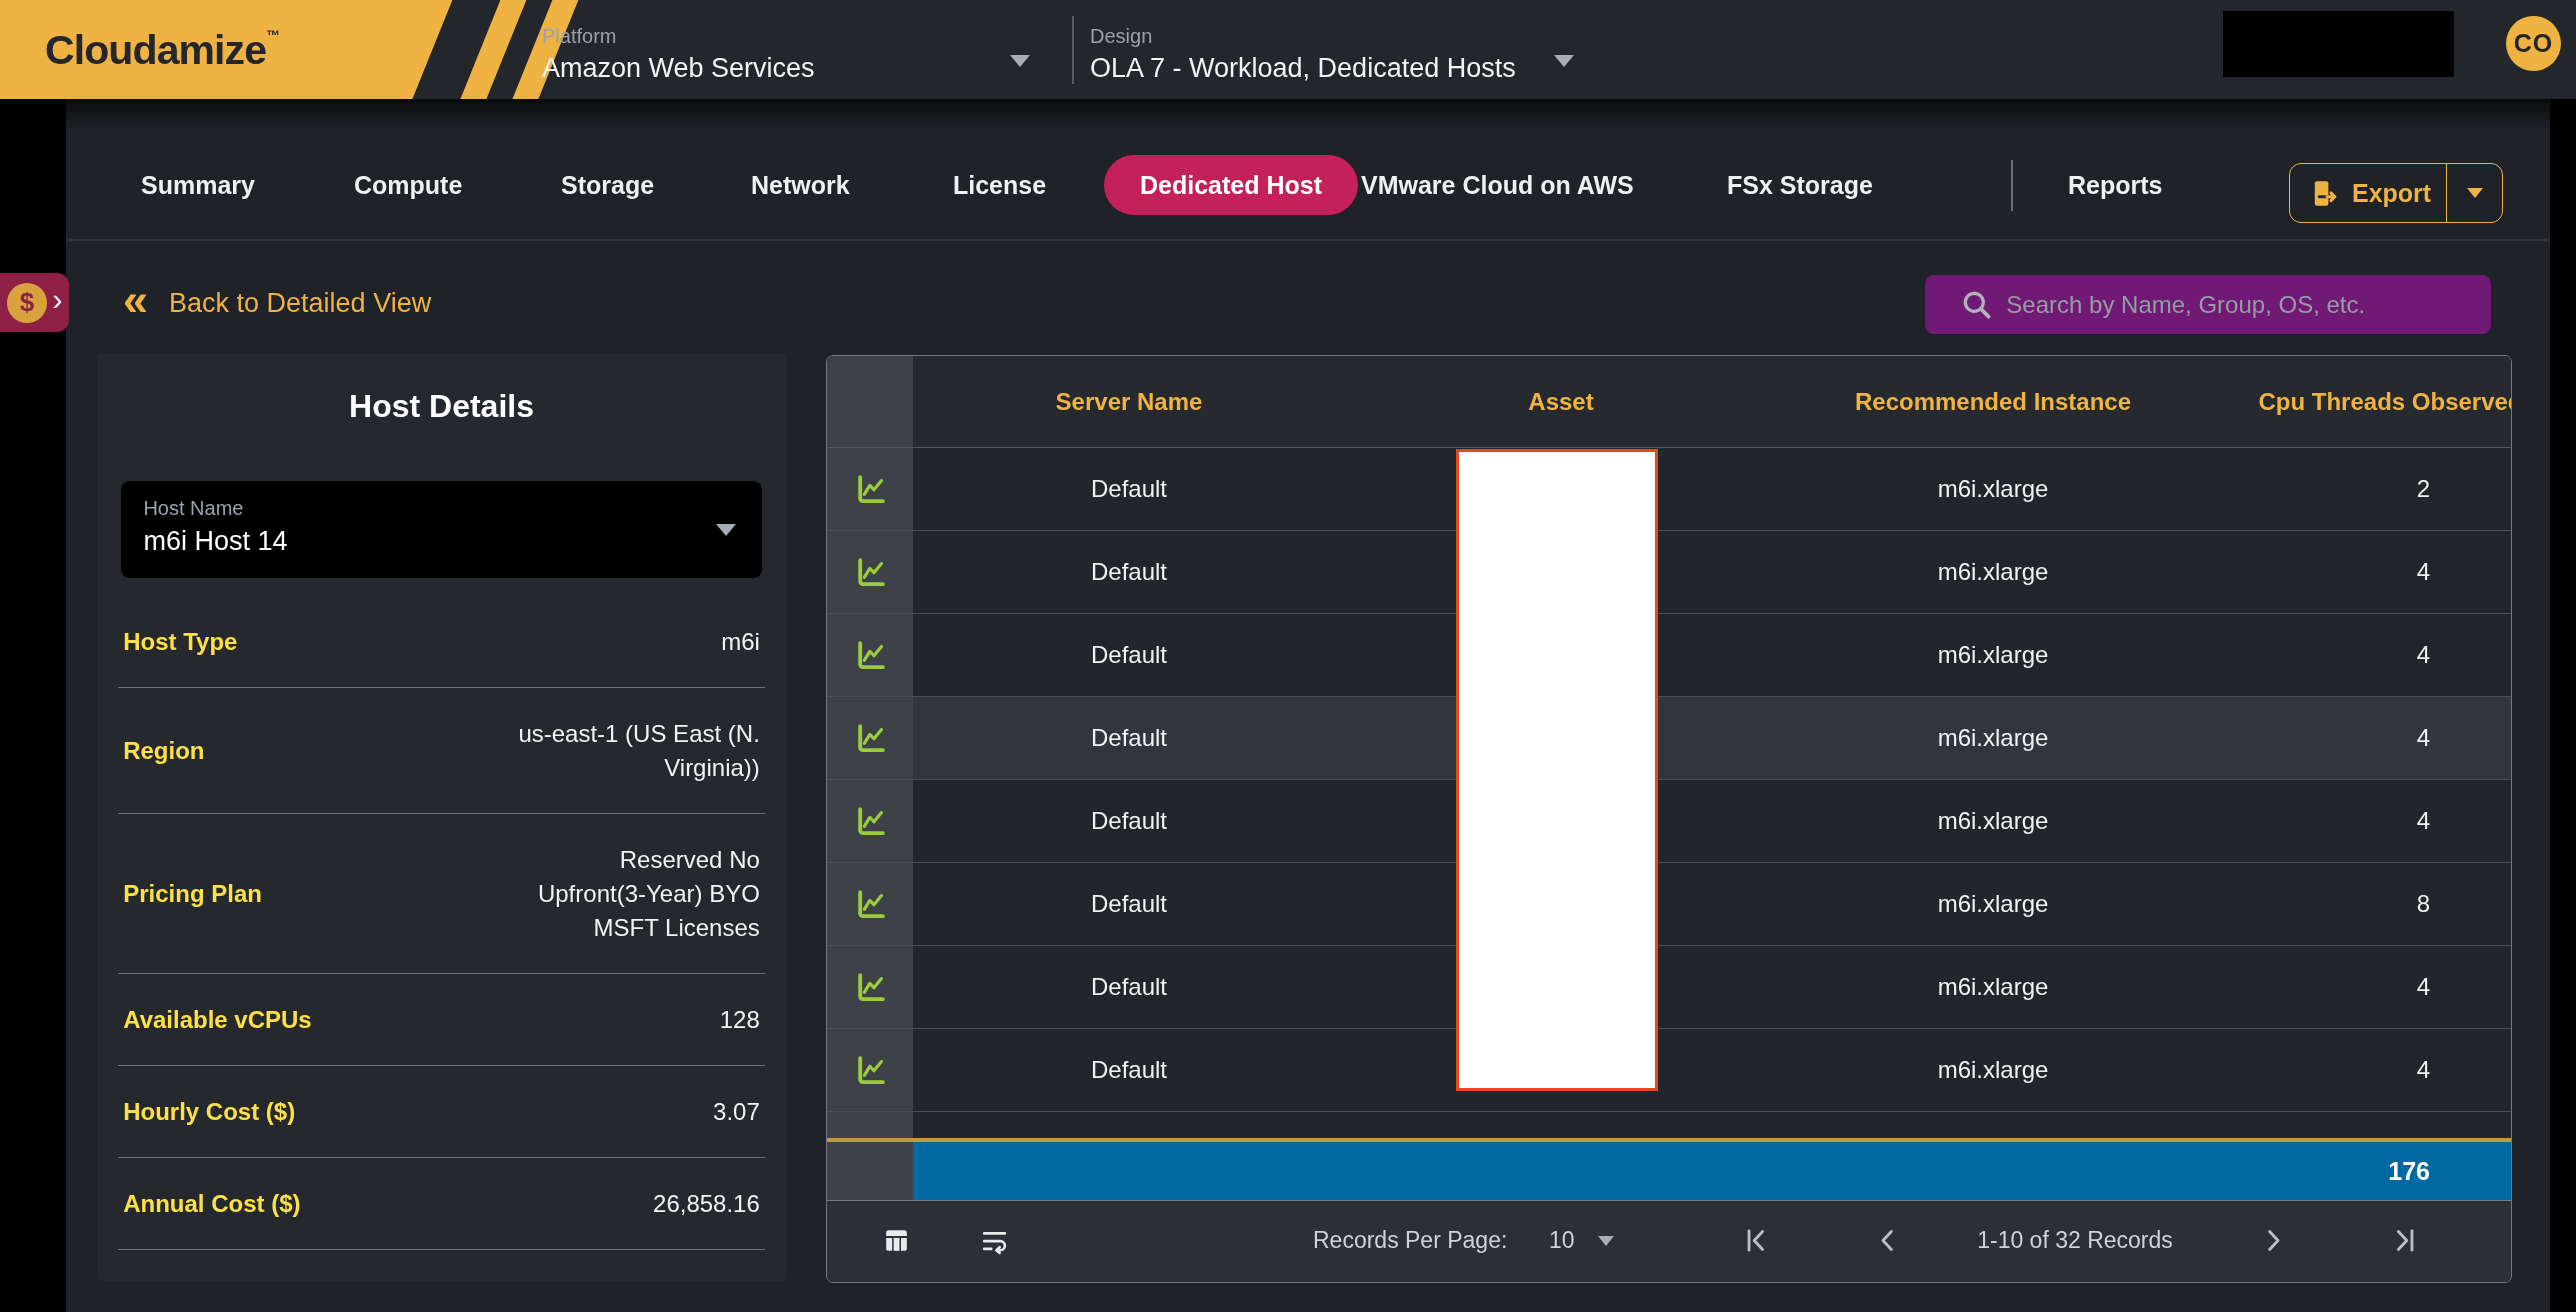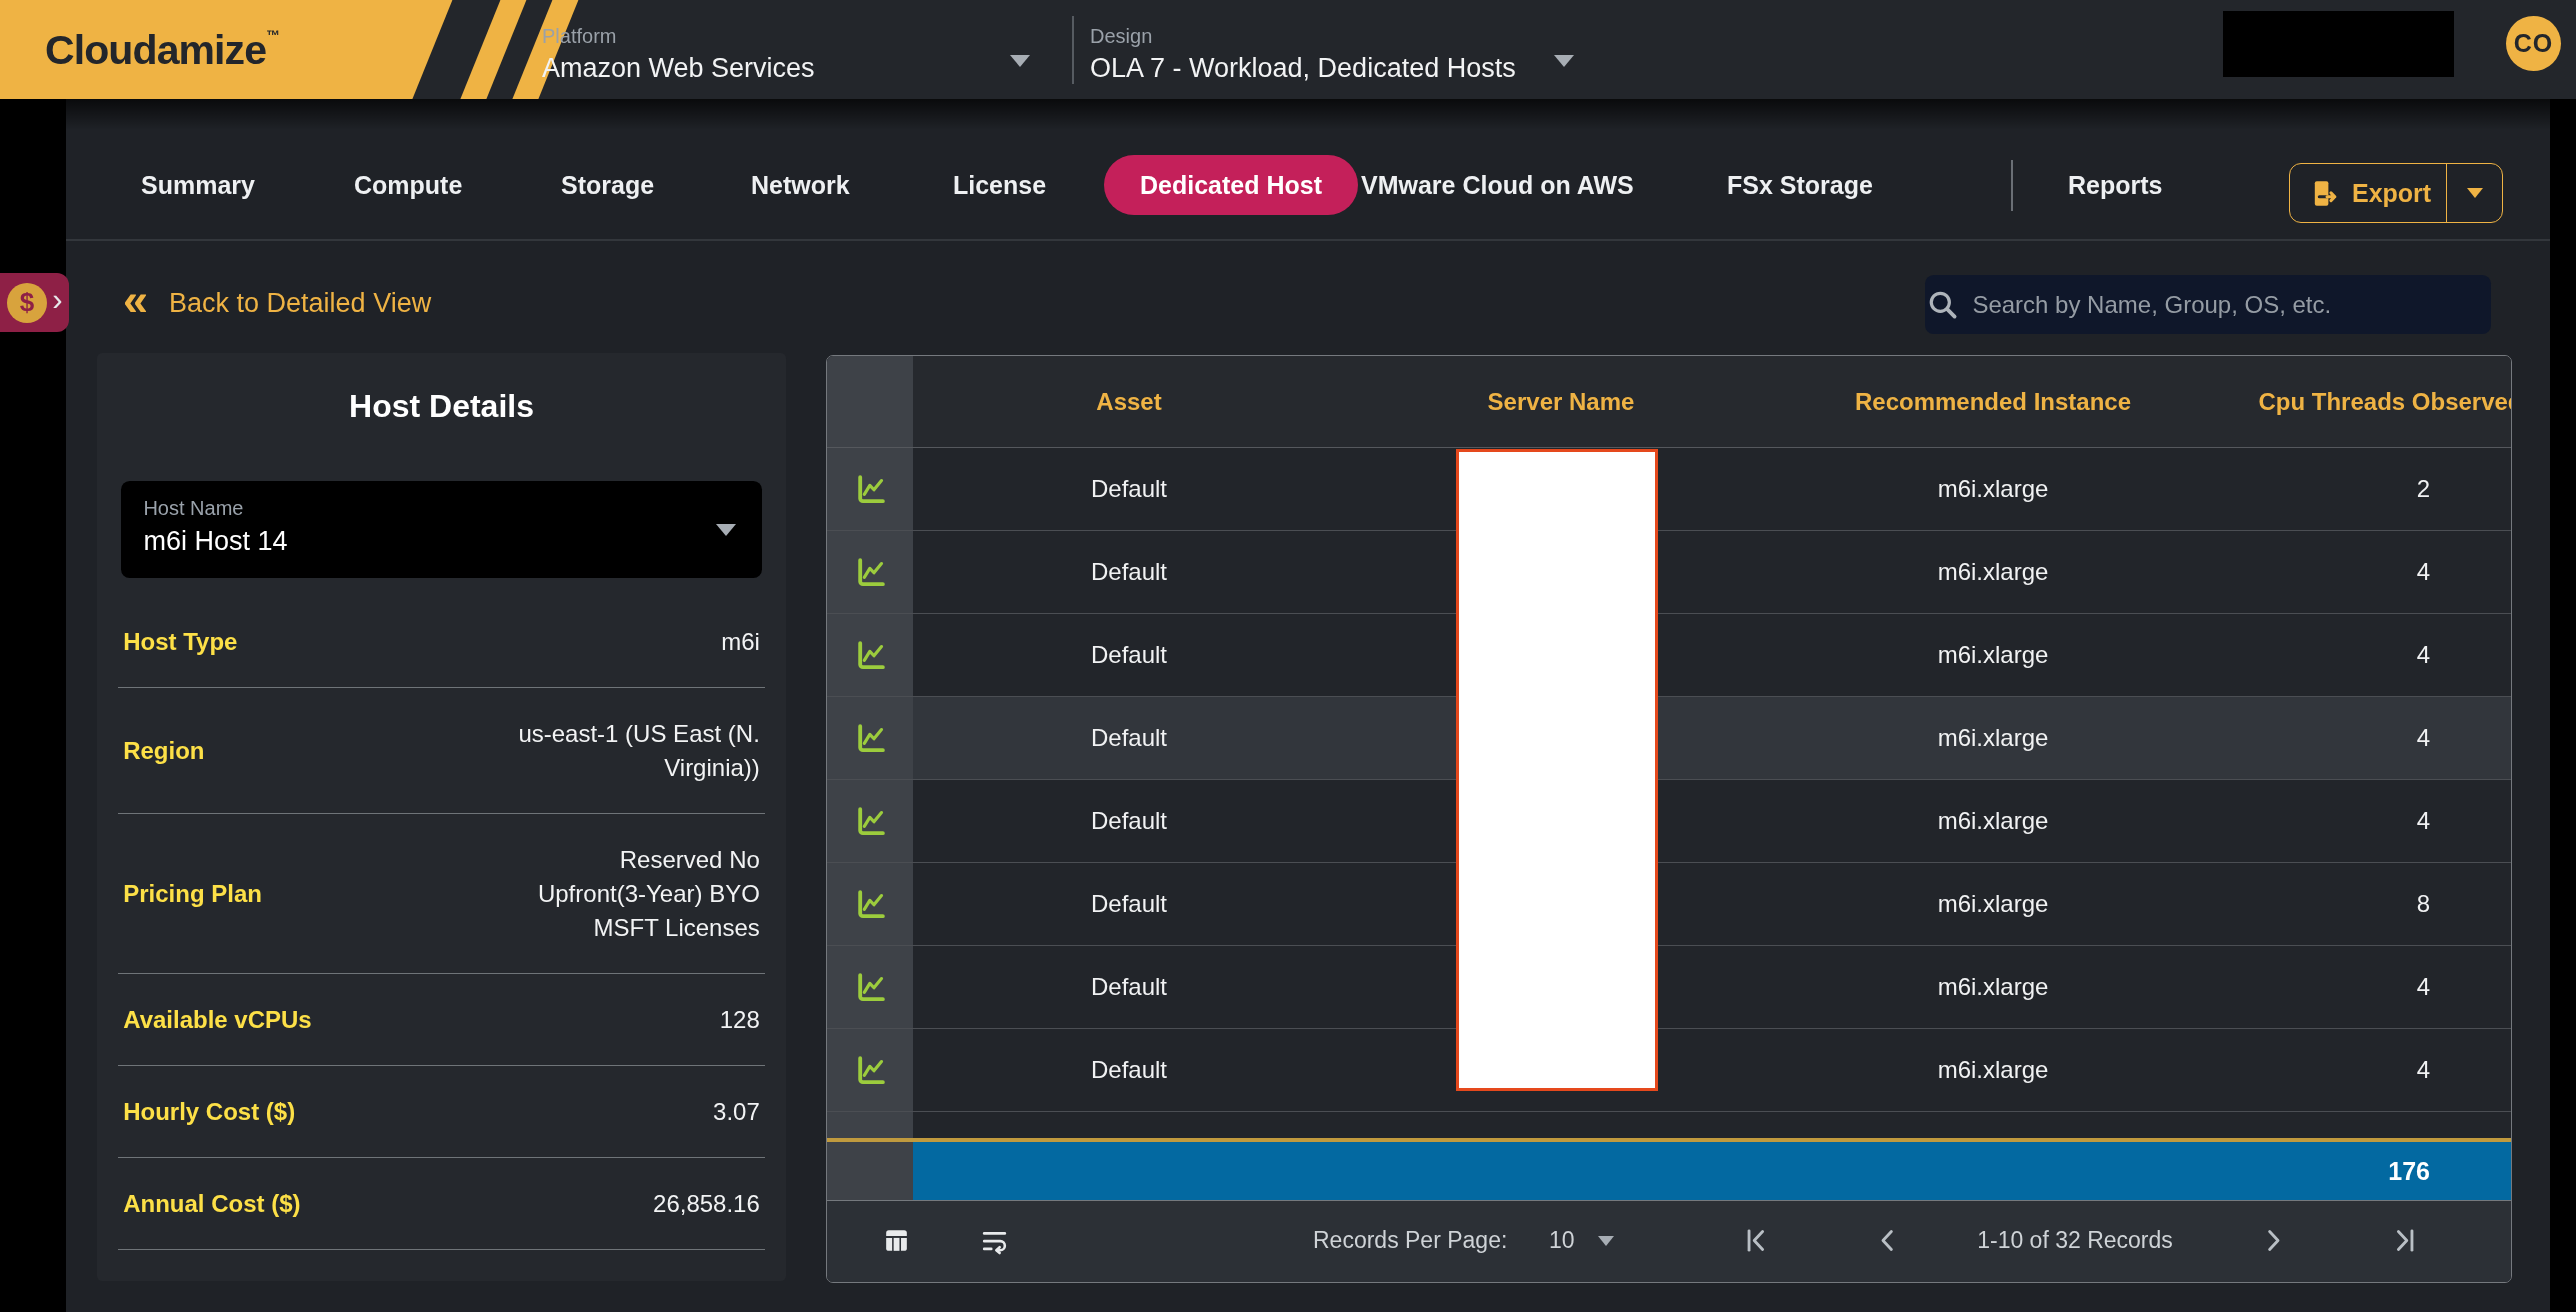--- a/index.html
+++ b/index.html
@@ -49,22 +49,22 @@
   
   .money-tab{position:absolute;left:0;top:273px;width:69px;height:59px;background:#8e2046;
              border-radius:0 12px 12px 0;display:flex;align-items:center;}
   .money-circle{width:40px;height:40px;border-radius:50%;background:#d8a33d;margin-left:7px;
                 display:flex;align-items:center;justify-content:center;
                 color:#8e2046;font-weight:700;font-size:26px;}
   .money-chev{color:#e7e9eb;font-size:31px;margin-left:5.2px;margin-top:-5.2px;}
   .back{position:absolute;left:123px;top:281px;display:flex;align-items:center;gap:21px;color:#efb344;}
   .back-chev{font-size:45px;font-weight:700;line-height:52px;margin-top:-7px;}
   .back-label{font-size:27px;font-weight:500;text-align:center;}
-  .search{position:absolute;left:1925px;top:275px;width:566px;height:59px;background:#0f172a;
-          border-radius:8.6px;display:flex;align-items:center;padding-left:0;box-sizing:border-box;}
+  .search{position:absolute;left:1925px;top:275px;width:566px;height:59px;background:#701a75;
+          border-radius:8.6px;display:flex;align-items:center;padding-left:34px;box-sizing:border-box;}
   .search input{background:transparent;border:none;outline:none;color:#e8eaec;font-size:24px;
                 font-family:inherit;width:483px;margin-left:10.4px;}
   .search input::placeholder{color:#959ca4;}
 
   
   .host-panel{position:absolute;left:97px;top:353px;width:689px;height:928px;background:#25282d;border-radius:5.2px;}
   .hp-title{position:absolute;left:0;right:0;top:35px;text-align:center;font-size:32px;font-weight:700;color:#fff;}
   .hp-select{position:absolute;left:24px;right:24px;top:128px;height:97px;background:#000000;
              border-radius:8.6px;padding:15.5px 22.4px;box-sizing:border-box;cursor:default;}
   .hp-select-label{font-size:20px;color:#9aa2ab;}
@@ -217,22 +217,22 @@
   <div class="hp-row">
     <div class="hp-label">Annual Cost ($)</div>
     <div class="hp-value">26,858.16</div>
   </div>
 </div>
   </div>
 
   <div class="table-wrap">
     <div class="thead grid5">
       <div class="th icon-colbg"></div>
+      <div class="th">Server Name</div>
       <div class="th">Asset</div>
-      <div class="th">Server Name</div>
       <div class="th">Recommended Instance</div>
       <div class="th">Cpu Threads Observed</div>
     </div>
 
     <div id="tbody">
   <div class="trow grid5">
     <div class="td icon-colbg">
       <svg width="33" height="33" viewBox="0 0 24 24">
         <path d="M4.5 3v15.5a2 2 0 0 0 2 2H21" fill="none" stroke="#9ccc3d" stroke-width="2.8" stroke-linecap="round"></path>
         <path d="M7.5 15.5 11.5 9l3 3.2L20 5.5" fill="none" stroke="#9ccc3d" stroke-width="2.3" stroke-linecap="round" stroke-linejoin="round"></path>

